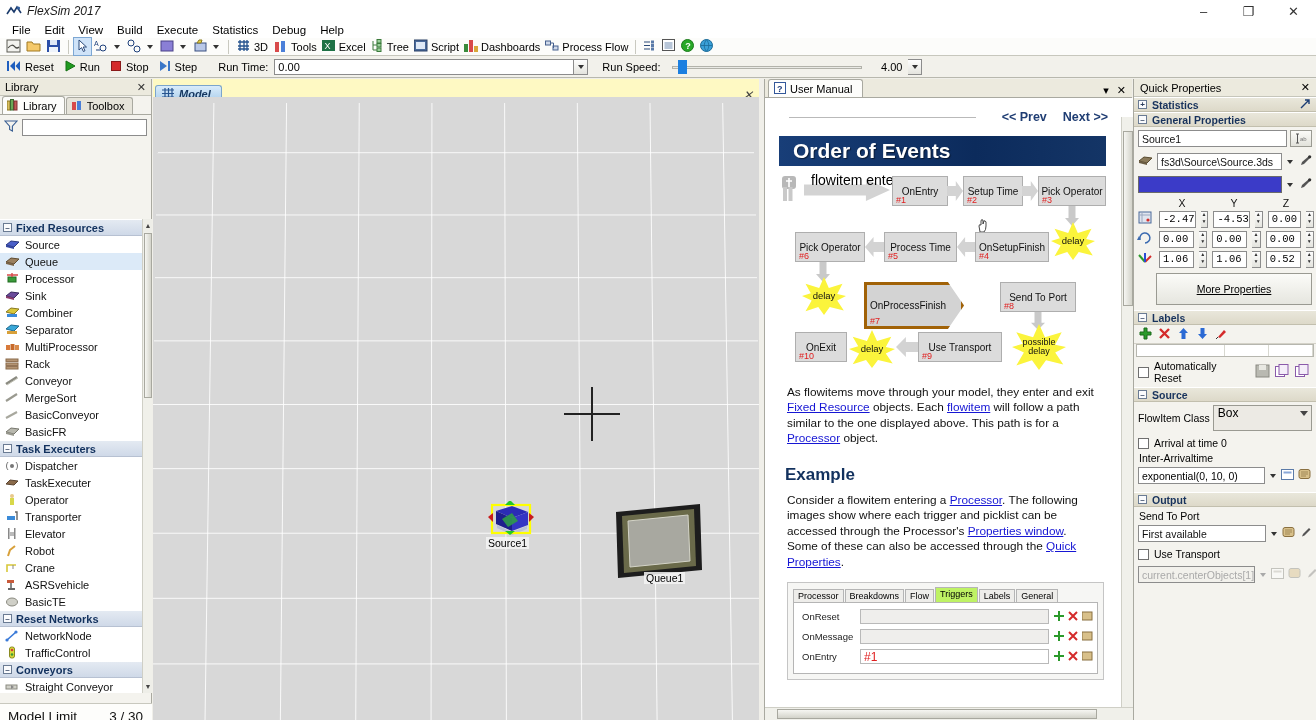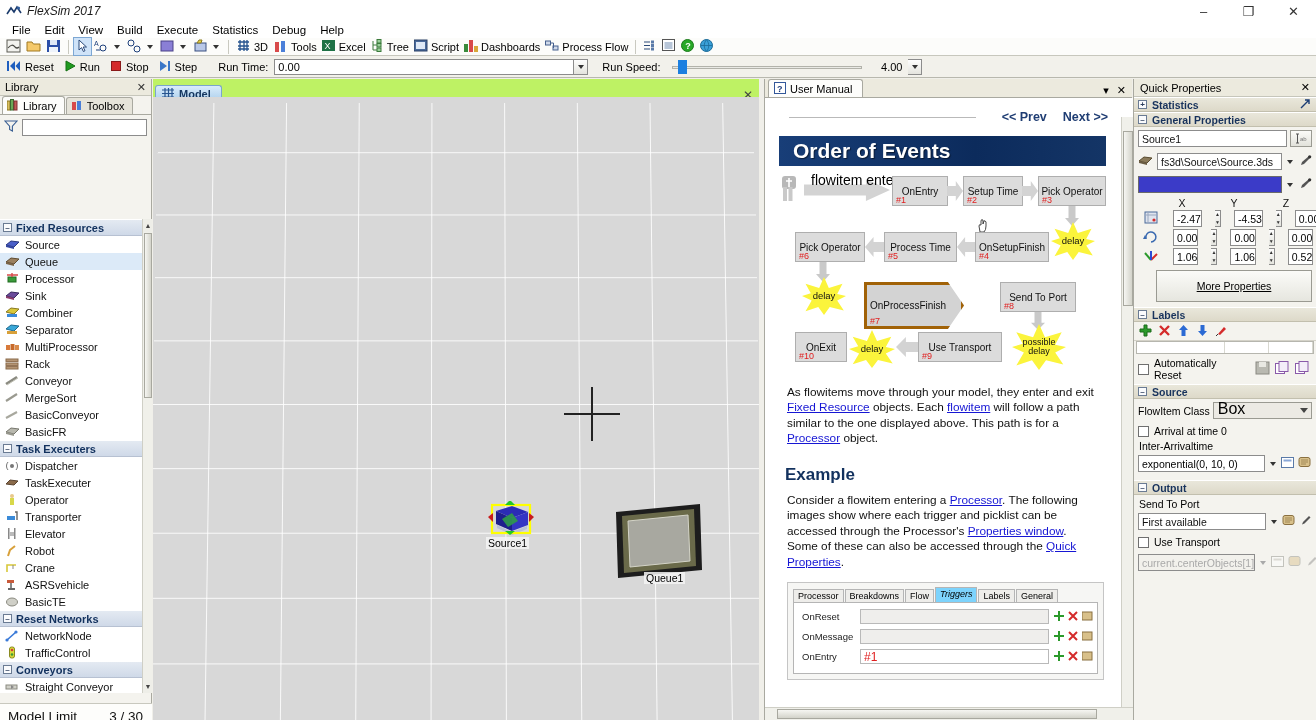--- a/index.html
+++ b/index.html
@@ -103,22 +103,22 @@
   .vs-arrow { position:absolute; left:0; width:10px; height:13px; background:#eeeee8;
               display:flex;align-items:center;justify-content:center;font-size:7px;color:#444; }
   .modellimit { position:absolute; top:624px; left:0; width:152px; height:60px; background:#fdfdfb;
                 border-top:1px solid #c8c8be; }
   .ml-row { display:flex; align-items:center; padding:5px 9px 0 8px; }
   .ml-title { font-size:13.5px; color:#111; }
   .ml-count { margin-left:auto; font-size:13.5px; color:#111; }
 
   
   .modelpanel { position:absolute; left:153px; top:79px; width:606px; height:641px; background:#d9d9d9; }
-  .mtabrow { height:24px; background:#bef264; display:flex; align-items:flex-end;
-             border-bottom:1px solid #9fb7cf; position:relative; }
+  .mtabrow { height:24px; background:#fef9c3; display:flex; align-items:flex-end;
+             border-bottom:1px solid #9fb7cf; position:relative;font-style:italic; }
   .mtab { display:flex; align-items:center; gap:4px; height:17px; padding:0 10px 0 5px;
           font-size:11px; color:#15365f; font-weight:bold;
           background:linear-gradient(#d9ecfb,#a9cdeb);
           border:1px solid #7ba5cc; border-bottom:none; border-radius:3px 3px 0 0; margin-left:2px;}
   .mtab-close { margin-left:auto; margin-right:6px; font-size:12px; color:#444; }
   .view3d { position:absolute; top:18px; left:0; width:606px; height:623px;
             background:#d8d8d8; overflow:hidden; }
   .grid { position:absolute; inset:0;
           background-image:
             linear-gradient(to right, rgba(255,255,255,.85) 1px, transparent 1px),
@@ -163,21 +163,21 @@
           justify-content:center; font-size:9.5px; color:#111; text-align:center; line-height:1.05;
           clip-path: polygon(50% 0%,61% 29%,92% 18%,80% 45%,100% 50%,80% 62%,95% 88%,63% 79%,50% 100%,37% 79%,8% 90%,22% 62%,0% 50%,20% 43%,8% 18%,39% 29%); }
   .cursor-hand { position:absolute; left:197px; top:46px; width:12px; height:14px; }
   .mantext { margin:8px 20px 0 22px; font-size:11.8px; color:#111; line-height:1.31; }
   .mantext a { color:#1616d4; text-decoration:underline; }
   .manh2 { margin:18px 0 0 20px; font-size:17px; font-weight:bold; color:#12315e; }
   .propimg { margin:12px 16px 0 22px; border:1px solid #c5c5c5; background:#f6f6f4; padding:4px 5px 5px 5px;}
   .ptabs { display:flex; align-items:flex-end; height:15px; }
   .ptab { font-size:9px; padding:1px 4px; border:1px solid #b5b5b5; border-bottom:none;
           background:#eeedea; margin-right:1px; }
-  .ptab.active { background:#7dd3fc; height:15px;font-style:italic; }
+  .ptab.active { background:#bef264; height:15px; }
   .pbody { border:1px solid #b5b5b5; background:#fff; padding:5px 4px; }
   .prow { display:flex; align-items:center; height:17px; margin-bottom:3px; }
   .plabel { width:62px; font-size:9.5px; color:#222; padding-left:4px; }
   .pinput { flex:1; height:15px; background:#efeeec; border:1px solid #b9b9b9; font-size:10px;
             padding-left:3px; display:flex; align-items:center; color:#e02020; }
   .picons { display:flex; gap:4px; margin-left:5px; font-size:11px; }
   .man-vscroll { position:absolute; right:0; top:19px; width:12px; height:607px;
                  background:#f0f0ea; border-left:1px solid #cfcfc6; }
   .man-vthumb { position:absolute; top:14px; left:1px; width:10px; height:175px;
                 background:linear-gradient(90deg,#f6f6f2,#d3d3ca); border:1px solid #a8a89f; }
@@ -197,40 +197,40 @@
           display:flex; align-items:center; padding-left:4px; gap:5px;
           font-size:10.5px; font-weight:bold; color:#17325c; }
   .sect .r { margin-left:auto; margin-right:5px; }
   .qp-row { display:flex; align-items:center; padding:3px 4px; gap:3px; }
   .qp-input { height:17px; background:#fff; border:1px solid #8c8c8c; font-size:10.5px;
               padding:1px 3px; display:flex; align-items:center; color:#111; }
   .qp-btn { width:22px; height:17px; border:1px solid #9a9a92;
             background:linear-gradient(#fbfbf8,#e2e2db); display:flex;align-items:center;justify-content:center;}
   .xyz-hdr { display:flex; font-size:10.5px; color:#111; }
   .xyz-hdr div { flex:1; text-align:center; }
-  .xyz-row { display:flex; align-items:center; padding:1px 2px 1px 9px; gap:13px; }
+  .xyz-row { display:flex; align-items:center; padding:1px 2px 1px 3px; gap:5px;font-family:Liberation Mono, monospace; }
   .numbox { width:46px; height:17px; background:#fff; border:1px solid #8c8c8c;
             font-size:10.5px; padding-left:3px; display:flex; align-items:center; }
   .spinner { width:11px; height:17px; border:1px solid #8c8c8c; border-left:none;
              display:flex; flex-direction:column; background:linear-gradient(#fdfdfd,#e4e4de); }
   .spinner i { flex:1; display:flex; align-items:center; justify-content:center; font-size:5px; color:#333;
                font-style:normal; line-height:1;}
   .moreprops { margin:4px 4px 0 22px; height:32px; border:1px solid #9a9a92;
                background:linear-gradient(#fbfbf8,#e6e6df); display:flex; align-items:center;
                justify-content:center; font-size:10.5px;text-decoration:underline; }
   .labelbar { height:19px; display:flex; align-items:center; gap:6px; padding-left:5px;
               background:#f4f3ee; border-bottom:1px solid #d4d2c8; }
   .lbl-ico { font-size:12px; line-height:1; }
   .lbl-table { height:13px; background:#fff; border:1px solid #b6b6ae; margin:0 2px;
                display:flex; }
   .lbl-table div { border-right:1px solid #d8d8d0; }
   .chkrow { display:flex; align-items:center; gap:5px; padding:3px 4px; font-size:10.5px; }
   .chk { width:11px; height:11px; background:#fff; border:1px solid #6f6f6f; flex:none; }
-  .combo { height:17px; background:#eceae4; border:1px solid #9a9a92; font-size:16px;
-           display:flex; align-items:flex-end; padding-left:4px; position:relative; }
+  .combo { height:26px; background:#eceae4; border:1px solid #9a9a92; font-size:12px;
+           display:flex; align-items:flex-start; padding-left:4px; position:relative; }
   .combo .cv { position:absolute; right:3px; top:5px; width:0;height:0;
                border-left:4px solid transparent;border-right:4px solid transparent;border-top:5px solid #444; }
   .codebox { height:17px; background:#fff; border:1px solid #8c8c8c; font-size:10.5px;
              display:flex; align-items:center; padding-left:3px; }
   .dim { color:#a9a9a9; }
 </style>
 </head>
 <body>
 
 <div id="app">

